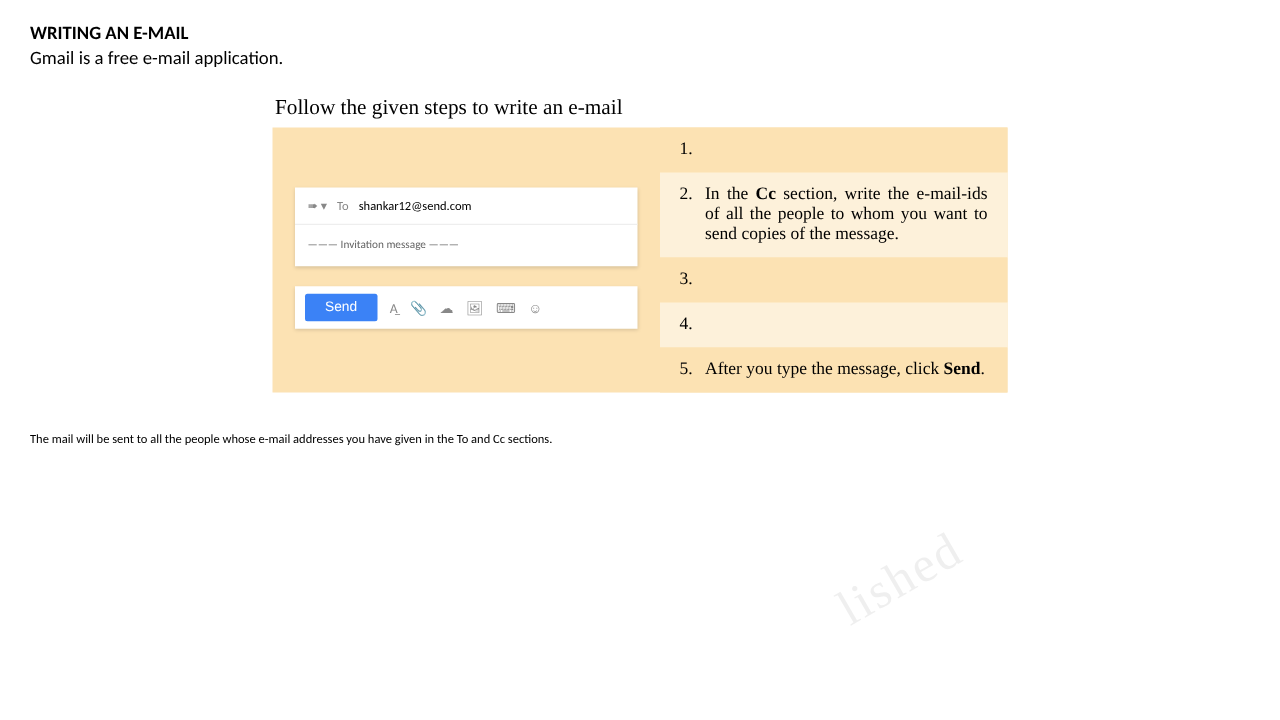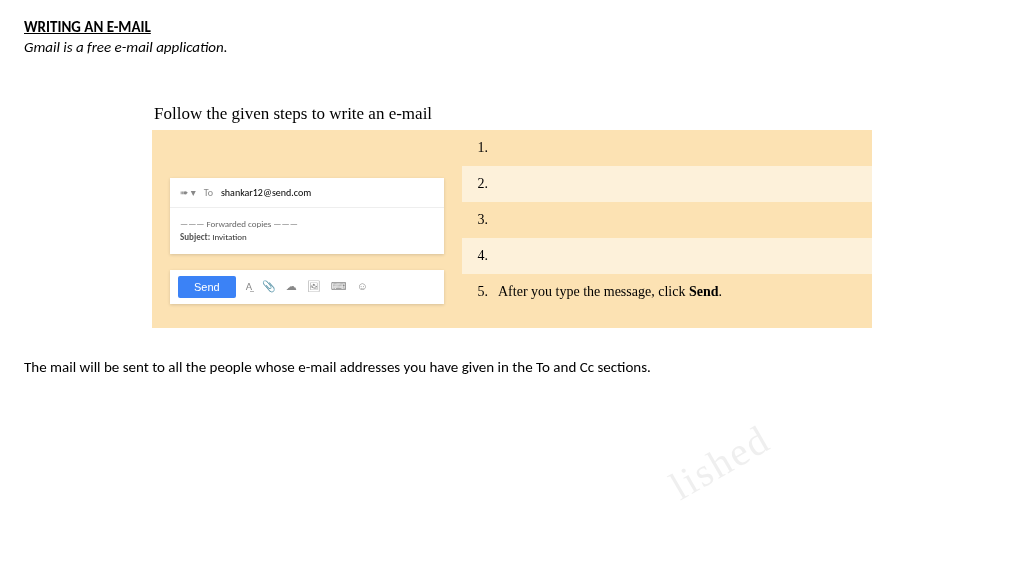--- a/index.html
+++ b/index.html
@@ -4,24 +4,24 @@
   <style>
     * { box-sizing: border-box; margin: 0; padding: 0; }
     body {
       font-family: Calibri, Arial, sans-serif;
       background: #fff;
       width: 1024px;
       height: 576px;
       padding: 18px 24px;
       font-size: 14px;
     }
-    .page-title { font-weight: bold; font-size: 15px; margin-bottom: 2px; text-decoration: underline;}
-    .page-subtitle { font-size: 15px; margin-bottom: 32px; font-style: italic; }
+    .page-title { font-weight: bold; font-size: 15px; margin-bottom: 2px; }
+    .page-subtitle { font-size: 15px; margin-bottom: 20px; }
     .content-wrap { display: flex; justify-content: center; }
-    .figure-block { width: 720px; margin-top: 16px; }
+    .figure-block { width: 588px; }
     .figure-caption { font-family: Georgia, serif; font-size: 17px; margin-bottom: 6px; margin-left: 2px; }
     .figure-row { display: flex; background: #fce2b3; }
     .compose-panel {
       width: 310px; padding: 48px 18px 24px 18px;
       display: flex; flex-direction: column; align-items: center;
     }
     .compose-card { background: #fff; width: 100%; box-shadow: 0 1px 3px rgba(0,0,0,0.15); font-size: 10px; }
     .compose-to {
       display: flex; align-items: center; gap: 8px;
       padding: 8px 10px; border-bottom: 1px solid #eee;
@@ -51,62 +51,62 @@
     .step:nth-child(odd) { background: #fce2b3; }
     .step:nth-child(even) { background: #fdf1da; }
     .step-num { min-width: 16px; text-align: right; }
     .watermark {
       position: absolute; right: 250px; bottom: 90px;
       transform: rotate(-30deg);
       font-family: Georgia, serif; font-size: 40px;
       color: rgba(120,120,120,0.12); pointer-events: none;
       letter-spacing: 2px;
     }
-    .footer-note { margin-top: 30px; font-size: 15px; }
+    .footer-note { margin-top: 30px; font-size: 10px; }
   </style>
 </head>
 <body>
 
 <div class="page-title">WRITING AN E-MAIL</div>
 <div class="page-subtitle">Gmail is a free e-mail application.</div>
 
 <div class="content-wrap">
   <div class="figure-block">
     <div class="figure-caption">Follow the given steps to write an e-mail</div>
     <div class="figure-row">
 
       <div class="compose-panel">
         <div class="compose-card">
           <div class="compose-to">
             <span class="dim">➠ ▾</span>
             <span class="dim">To</span>
             <span>shankar12@send.com</span>
           </div>
-          <div class="divider-note">——— Forwarded copies ———</div>
+          <div class="divider-note">——— Invitation message ———</div>
           <div class="meta">
-            <div><b>Subject:</b> <span>Invitation</span></div>
           </div>
         </div>
         <div class="toolbar">
           <button class="send-btn">Send</button>
           <span class="tb-icon">A̲</span>
           <span class="tb-icon">📎</span>
           <span class="tb-icon">☁</span>
           <span class="tb-icon">🖼</span>
           <span class="tb-icon">⌨</span>
           <span class="tb-icon">☺</span>
         </div>
       </div>
 
       <div class="steps-panel" id="steps-panel">
           <div class="step">
             <div class="step-num">1.</div>
           </div>
           <div class="step">
             <div class="step-num">2.</div>
+            <div>In the <b>Cc</b> section, write the e-mail-ids of all the people to whom you want to send copies of the message.</div>
           </div>
           <div class="step">
             <div class="step-num">3.</div>
           </div>
           <div class="step">
             <div class="step-num">4.</div>
           </div>
           <div class="step">
             <div class="step-num">5.</div>
             <div>After you type the message, click <b>Send</b>.</div>

